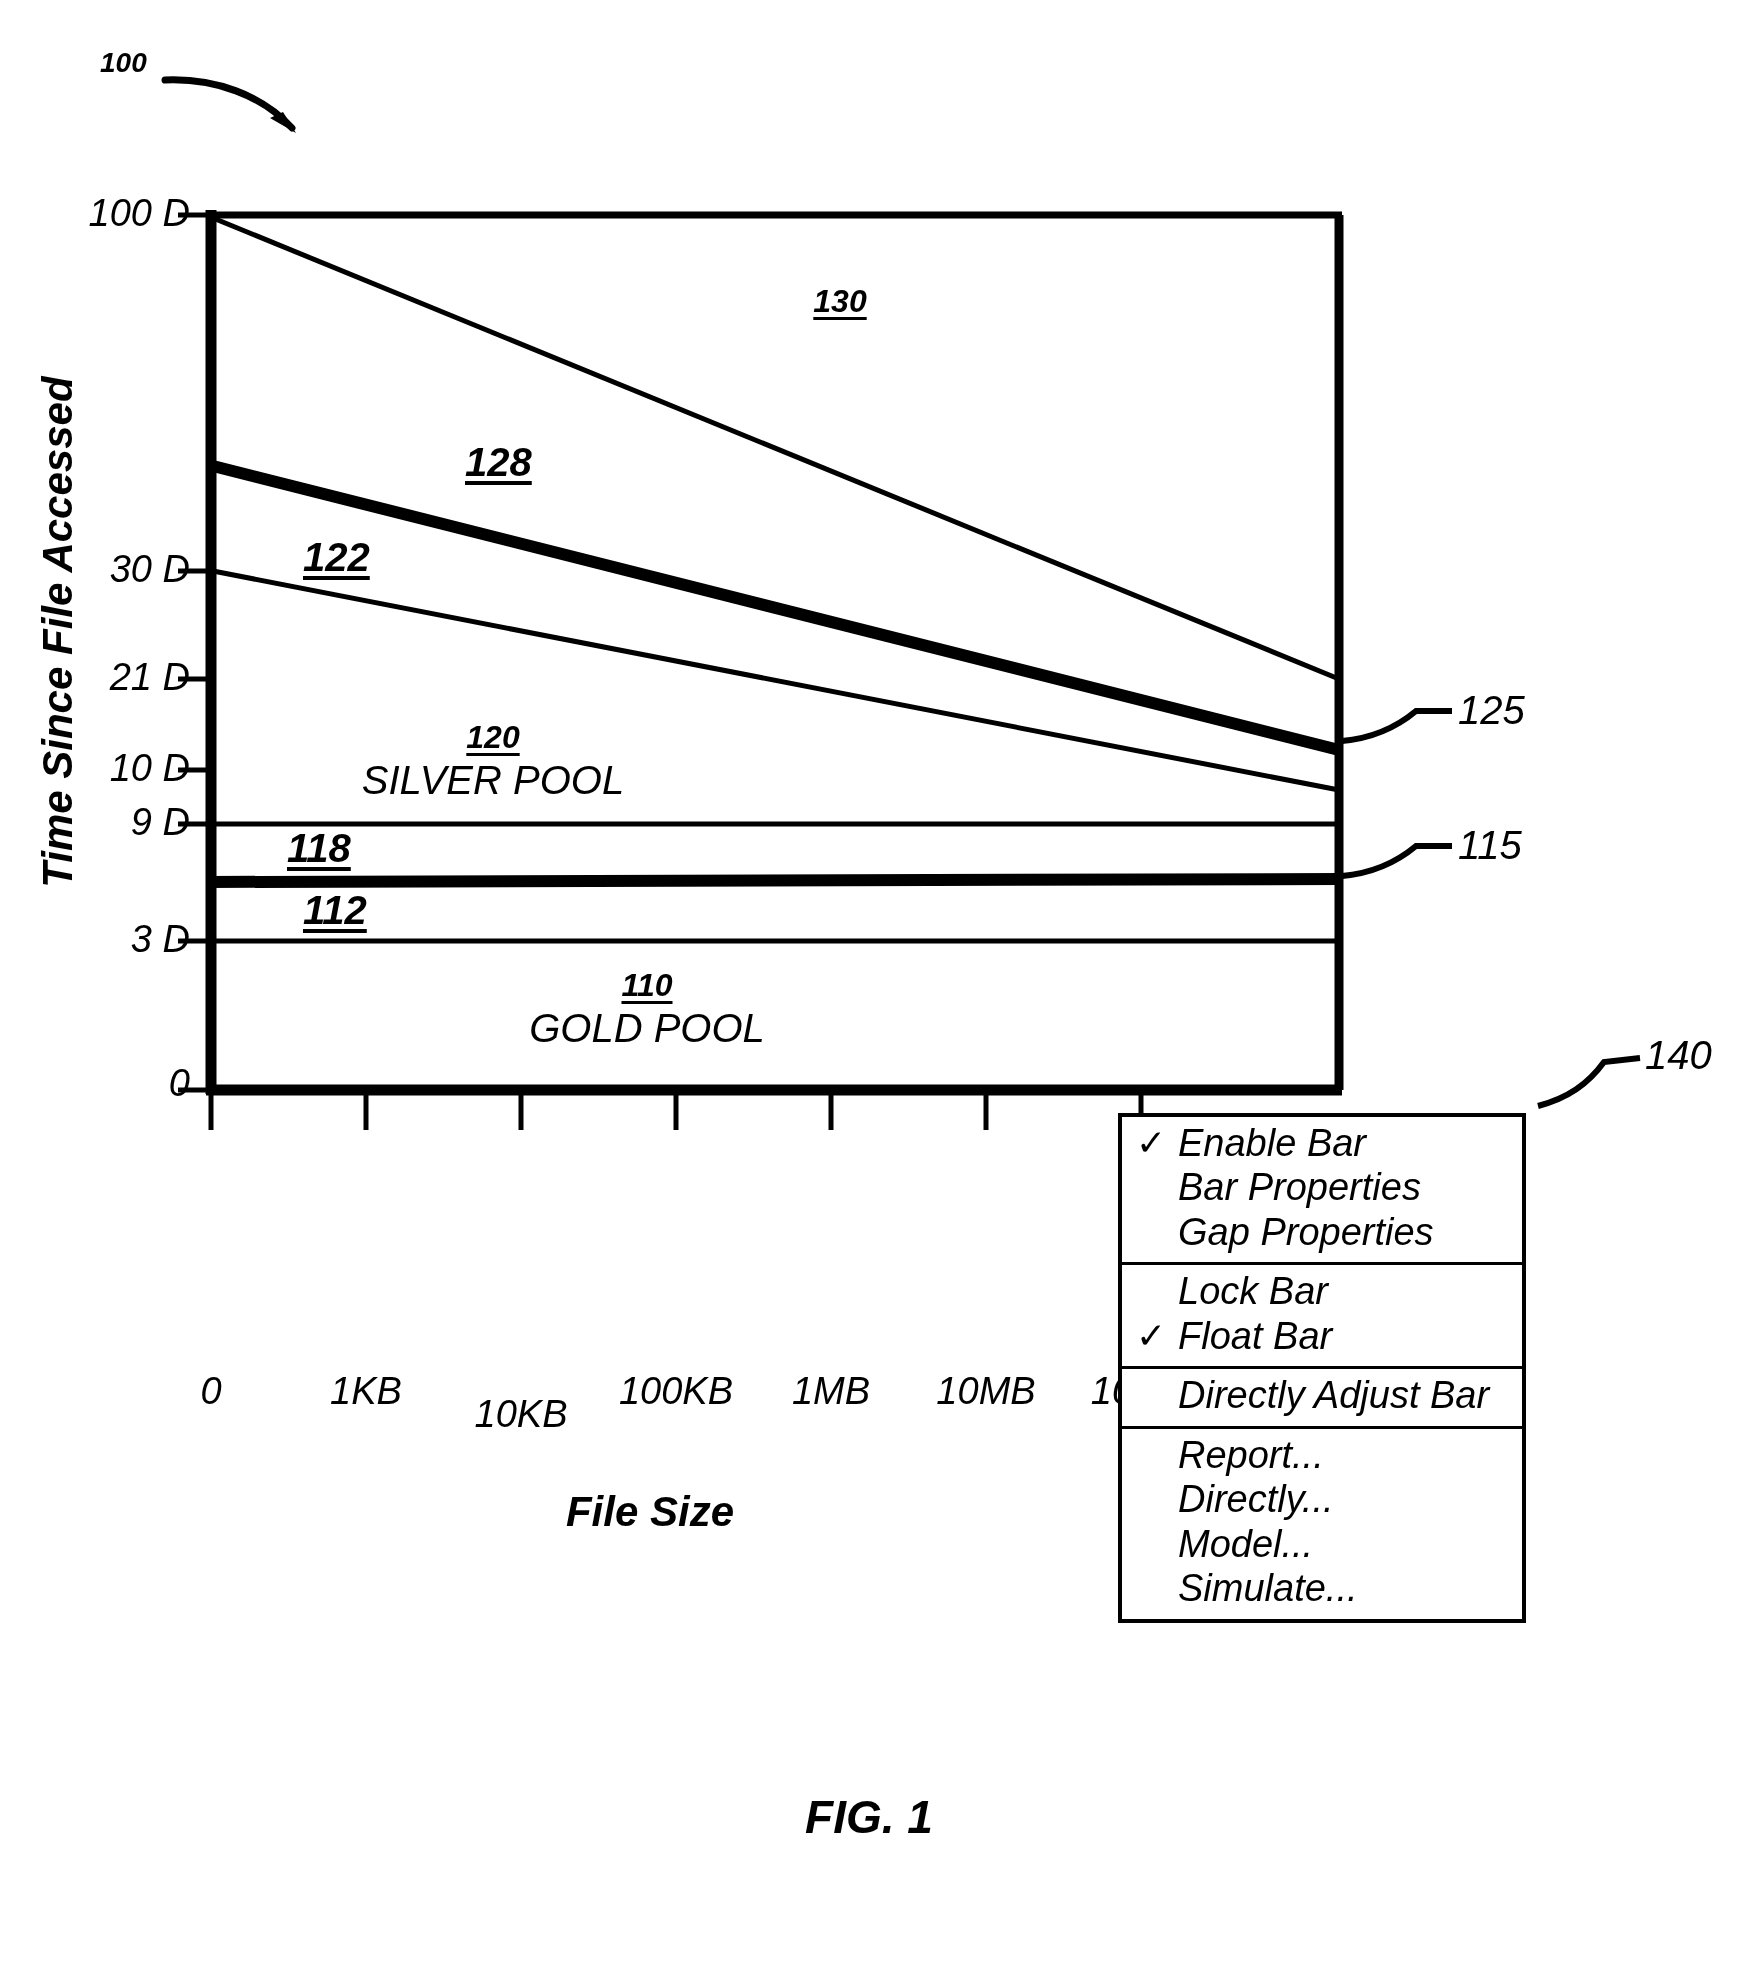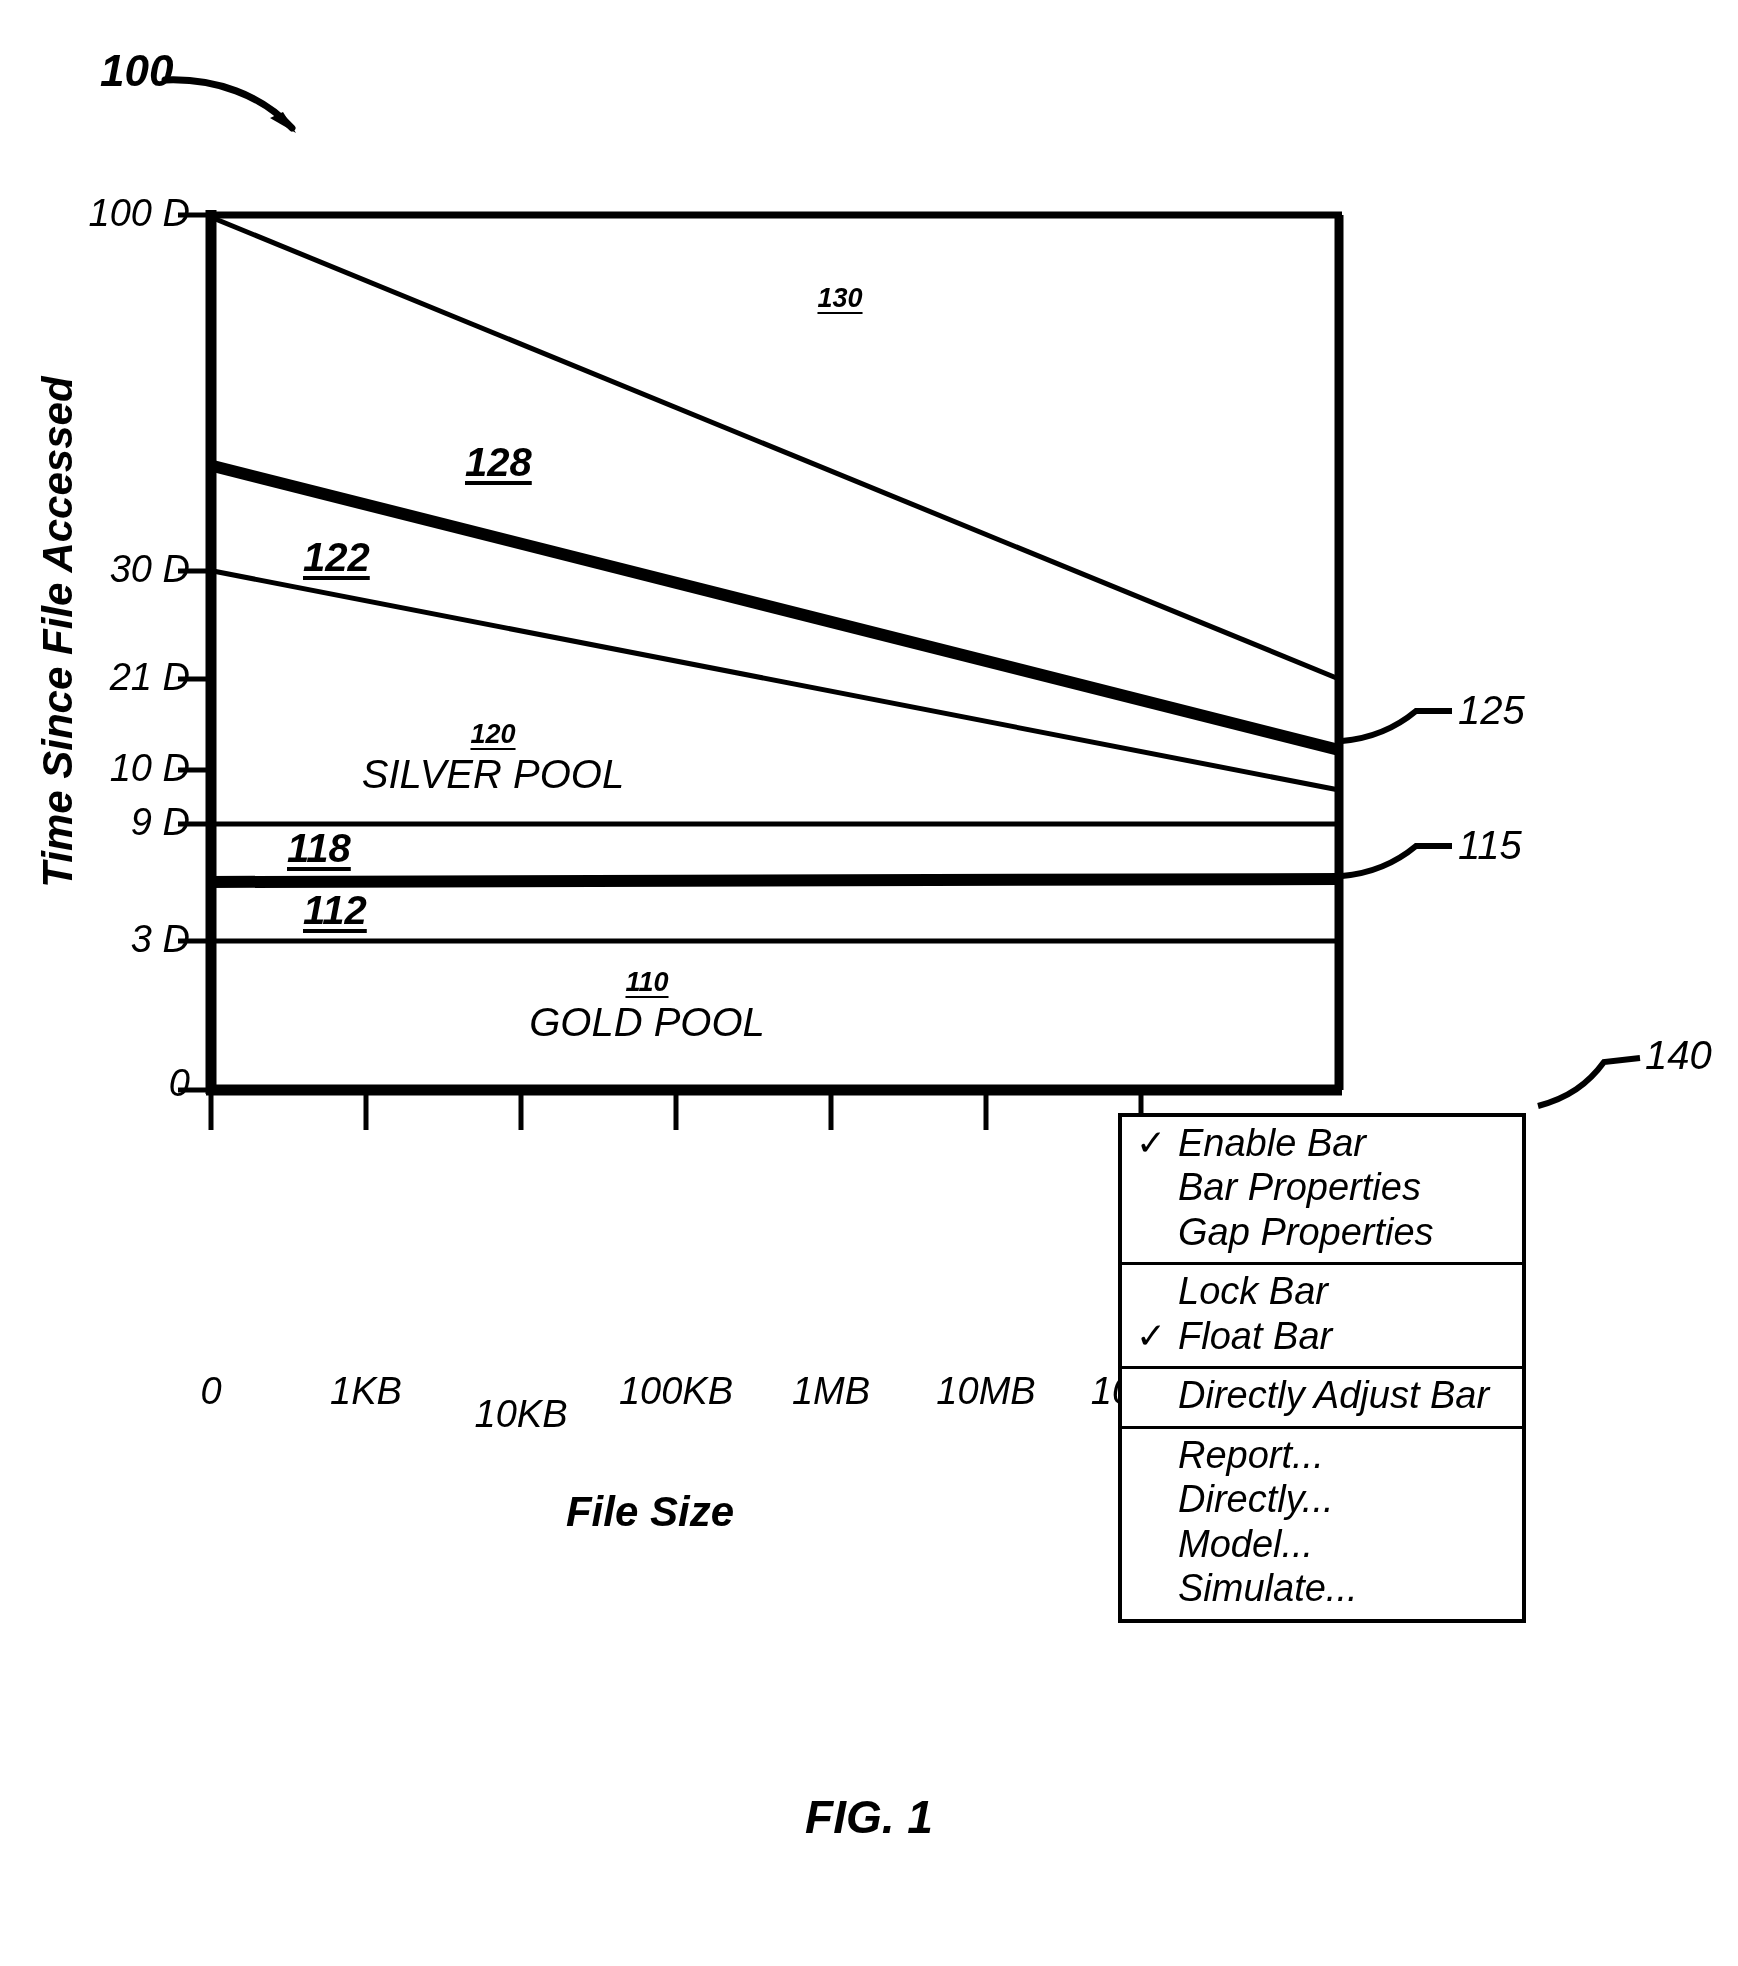--- a/index.html
+++ b/index.html
@@ -36,21 +36,21 @@
     font-style: italic;
     font-weight: bold;
     white-space: nowrap;
     line-height: 1.05;
   }
 
   
   #fignum-100 {
     left: 100px;
     top: 48px;
-    font-size: 44px;
+    font-size: 28px;
     font-weight: bold;
     font-style: italic;
   }
 
   
   #y-axis-title {
     left: -222px;
     top: 610px;
     width: 560px;
     text-align: center;
@@ -96,21 +96,21 @@
   }
 
   
   .pool-label {
     position: absolute;
     text-align: center;
     white-space: nowrap;
   }
   .pool-label .ref {
     display: block;
-    font-size: 27px;
+    font-size: 32px;
     font-style: italic;
     font-weight: bold;
     text-decoration: underline;
     text-underline-offset: 5px;
   }
   .pool-label .name {
     display: block;
     font-size: 40px;
     font-style: italic;
     font-weight: normal;

